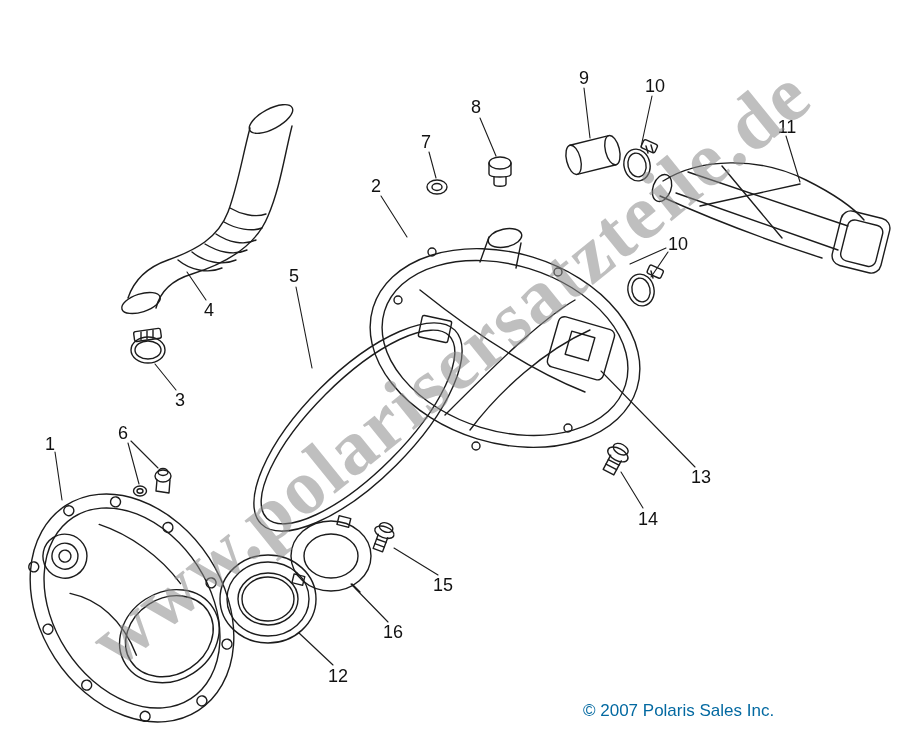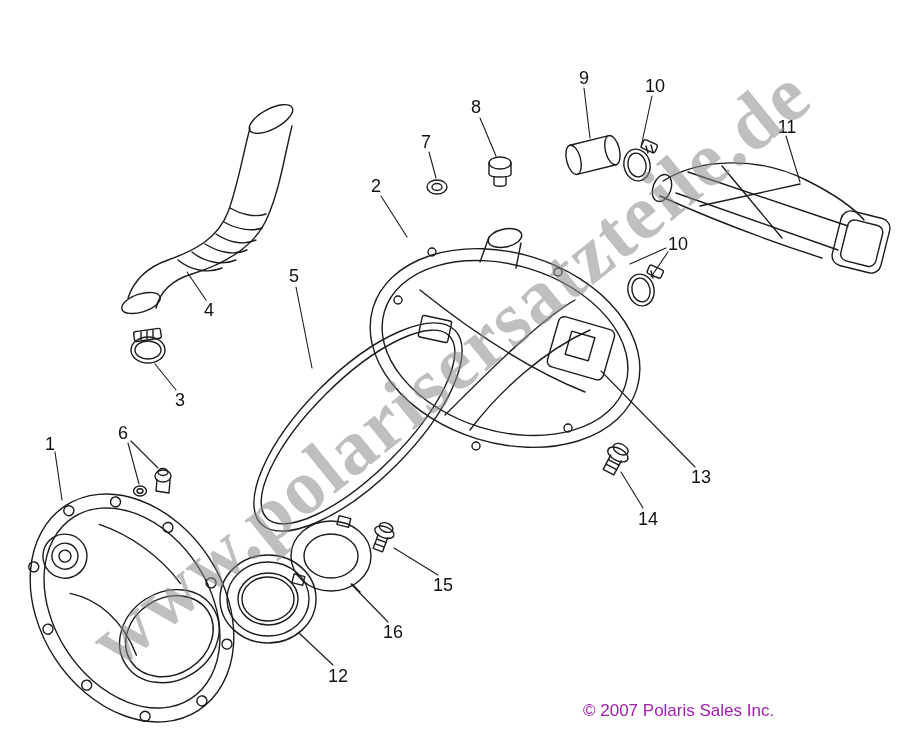--- a/index.html
+++ b/index.html
@@ -21,21 +21,21 @@
     position:absolute;left:-180px;top:322px;width:1260px;
     text-align:center;white-space:nowrap;
     transform:rotate(-39deg);
     font-family:"Liberation Serif",serif;
     font-weight:bold;font-size:78px;letter-spacing:2px;
     color:rgba(138,138,138,0.55);
     pointer-events:none;user-select:none;
   }
   .copyright{
     position:absolute;left:583px;top:701px;
-    font-size:17px;color:#a21caf;
+    font-size:17px;color:#0369a1;
   }
 </style>
 </head>
 <body>
 
 <div class="canvas">
 
   <svg viewBox="0 0 905 742" width="905" height="742">
 
     <g class="lineart">

